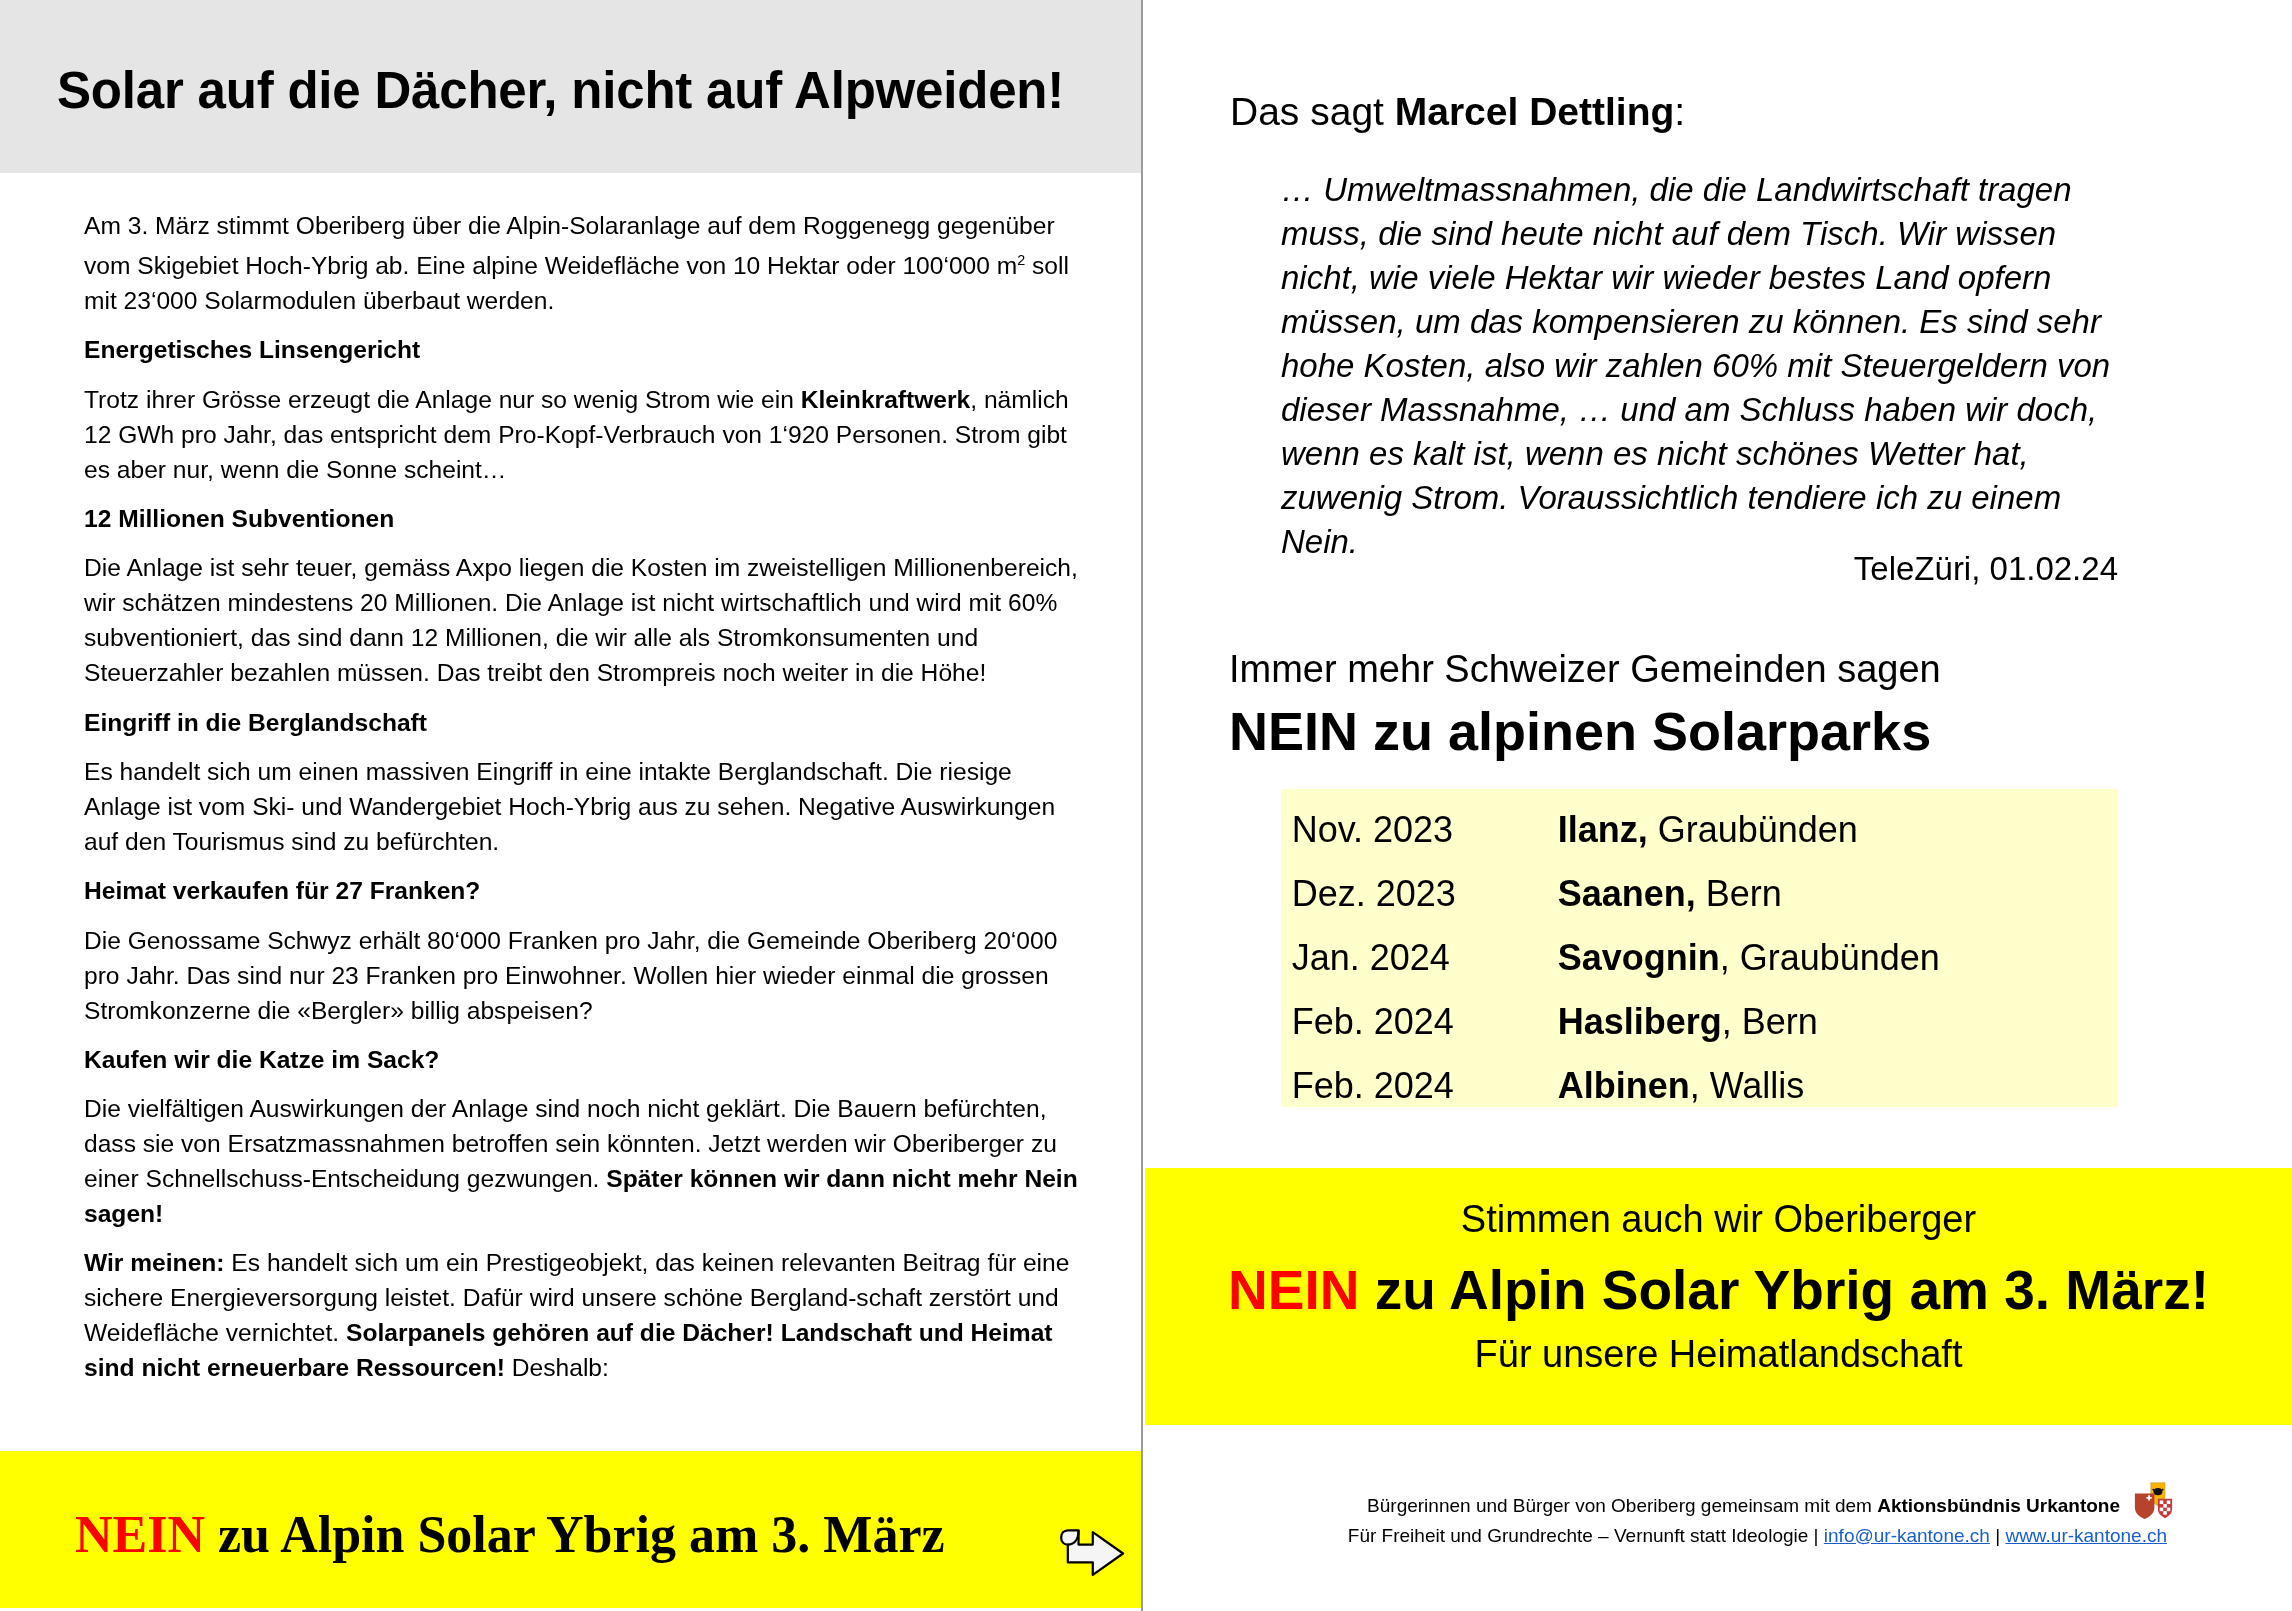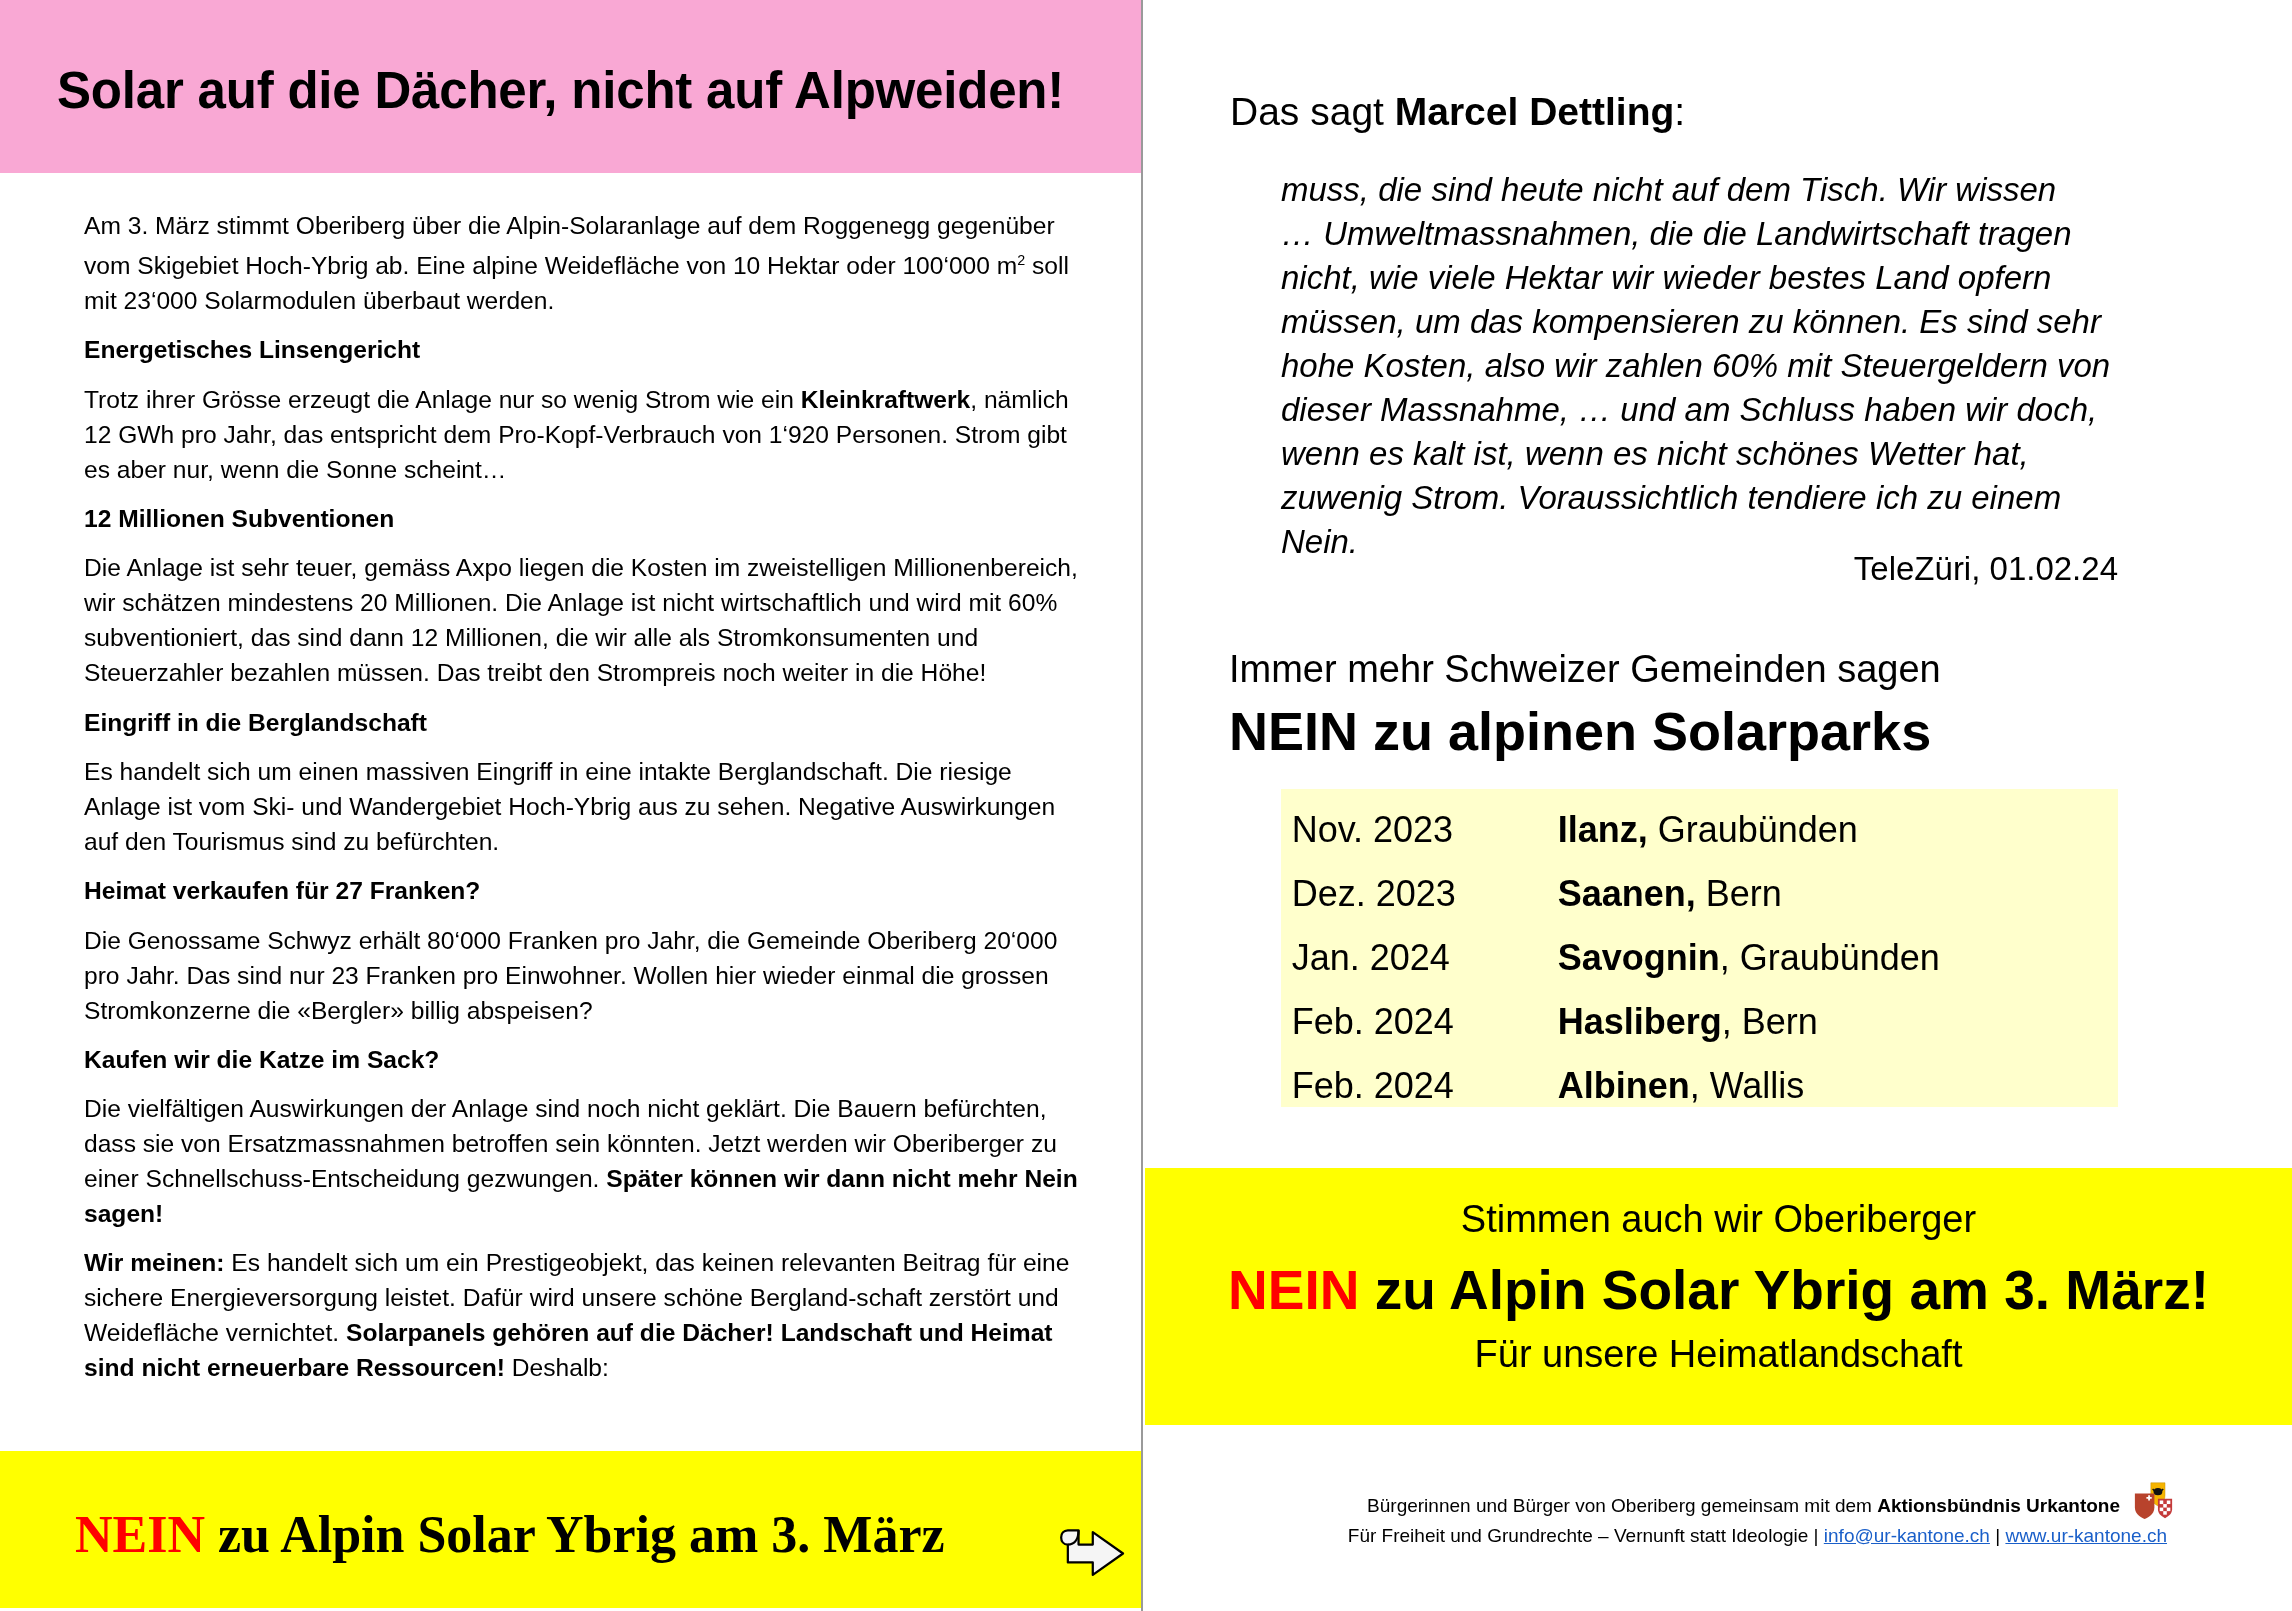--- a/index.html
+++ b/index.html
@@ -2,21 +2,21 @@
 <html style="font-size:14.3px"><head>
 <meta charset="utf-8">
 <style>
   * { box-sizing: border-box; margin: 0; padding: 0; }
   html, body { width: 2293px; height: 1611px; background: #ffffff; overflow: hidden; }
   body { position: relative; font-family: "Liberation Sans", sans-serif; color: #000; }
 
   .abs { position: absolute; }
 
   
-  #left-header { left: 0; top: 0; width: 1142px; height: 173px; background: #f9a8d4; }
+  #left-header { left: 0; top: 0; width: 1142px; height: 173px; background: #e5e5e5; }
   #left-header h1 { position: absolute; left: 57px; top: 61px; font-size: 51px; font-weight: bold; white-space: nowrap; letter-spacing: -0.2px; }
 
   #left-body { left: 84px; top: 208px; width: 994px; font-size: 24.6px; line-height: 35px; }
   #left-body p { margin-bottom: 14.3px; }
   #left-body h3 { font-size: 24.6px; font-weight: bold; margin-bottom: 14.3px; line-height: 35px; }
   #left-body b { font-weight: bold; }
 
   #left-footer { left: 0; top: 1451px; width: 1141px; height: 157px; background: #ffff00; }
   #left-footer .cta { position: absolute; left: 75px; top: 54px; font-size: 52px; font-weight: bold; white-space: nowrap; font-family: Liberation Serif, serif; }
   .red { color: #ff0000; }
@@ -84,22 +84,22 @@
     <path d="M14 6 C4 6 4 22 14 22 L14 42 L42 42 L42 56 L76 32 L42 8 L42 22 L26 22 L26 6 Z" fill="#f5f5f5" stroke="#000" stroke-width="2.5" stroke-linejoin="round"></path>
     <path d="M14 22 C20 22 26 18 26 6" fill="none" stroke="#000" stroke-width="2.5"></path>
   </svg>
 </div>
 
 <div id="divider" class="abs"></div>
 
 <div id="quote-heading" class="abs"><span>Das sagt </span><b>Marcel Dettling</b><span>:</span></div>
 
 <div id="quote-block" class="abs">
+  <span class="qline">… Umweltmassnahmen, die die Landwirtschaft tragen</span>
   <span class="qline">muss, die sind heute nicht auf dem Tisch. Wir wissen</span>
-  <span class="qline">… Umweltmassnahmen, die die Landwirtschaft tragen</span>
   <span class="qline">nicht, wie viele Hektar wir wieder bestes Land opfern</span>
   <span class="qline">müssen, um das kompensieren zu können. Es sind sehr</span>
   <span class="qline">hohe Kosten, also wir zahlen 60% mit Steuergeldern von</span>
   <span class="qline">dieser Massnahme, … und am Schluss haben wir doch,</span>
   <span class="qline">wenn es kalt ist, wenn es nicht schönes Wetter hat,</span>
   <span class="qline">zuwenig Strom. Voraussichtlich tendiere ich zu einem</span>
   <span class="qline last">
     <span>Nein.</span>
     <span class="source">TeleZüri, 01.02.24</span>
   </span>

